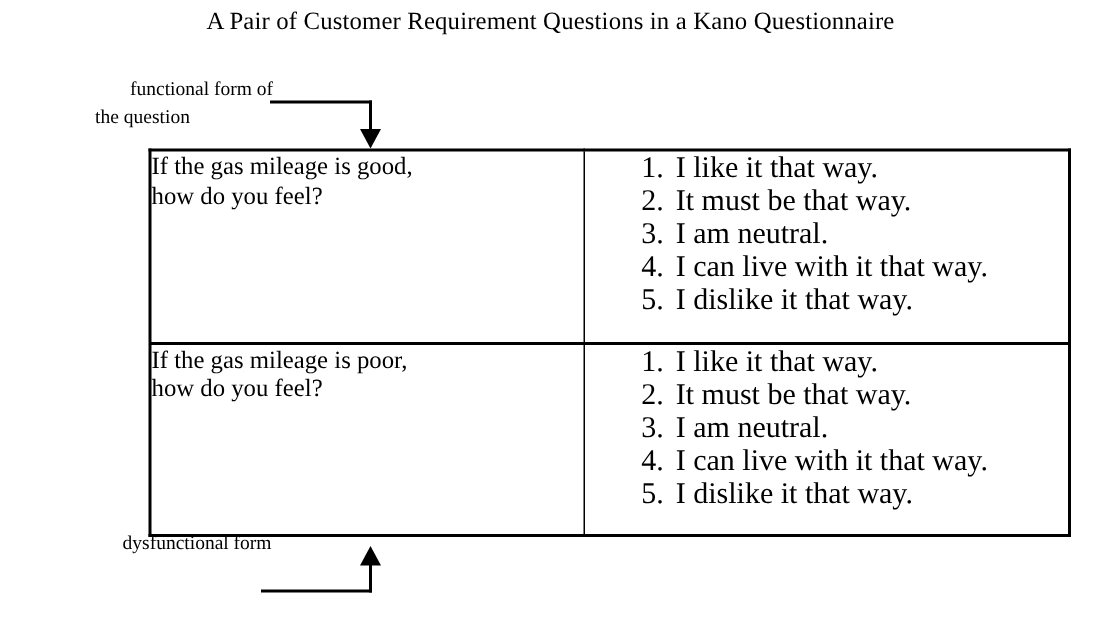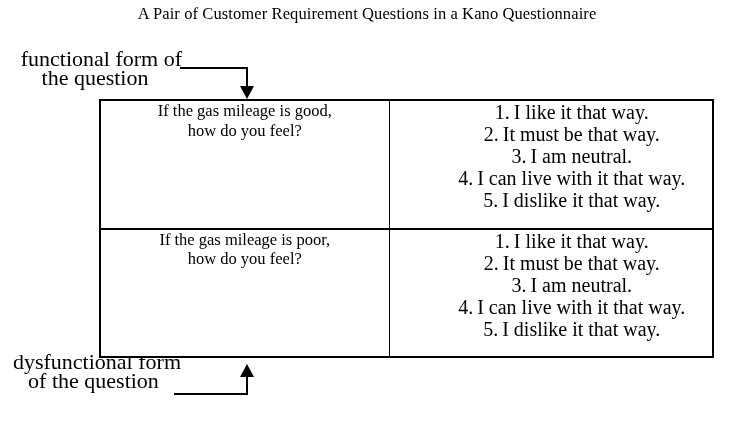--- a/index.html
+++ b/index.html
@@ -30,21 +30,21 @@
     text-align: center;
     font-size: 16.5px;
     line-height: 20px;
     letter-spacing: 0.1px;
     white-space: nowrap;
   }
 
   
   .annot-label {
     position: absolute;
-    font-size: 22px;
+    font-size: 13px;
     line-height: 19px;
     white-space: nowrap;
   }
   #functional-label {
     left: 8px;
     top: 49px;
     text-align: right;
     width: 174px;
   }
   #dysfunctional-label {
@@ -118,21 +118,20 @@
   
   #kano-table {
     position: absolute;
     left: 99px;
     top: 99px;
     width: 613px;
     height: 259px;
     border-collapse: collapse;
     border: 2px solid #000000;
     table-layout: fixed;
-    text-align: center;
   }
   #kano-table td {
     border: 1px solid #000000;
     vertical-align: top;
     padding: 0;
     background: #ffffff;
   }
   #kano-table tr.row-divider-top > td {
     border-top: 2px solid #000000;
     margin-left: 17px;
@@ -180,21 +179,20 @@
   <div class="annot-label" id="functional-label">
     <span>functional form of</span>
     <span class="annot-line2">the question</span>
   </div>
   <div class="leader" id="leader-top-h"></div>
   <div class="leader" id="leader-top-v"></div>
   <div id="leader-top-arrowhead"></div>
 
   <div class="annot-label" id="dysfunctional-label">
     <span>dysfunctional form</span>
-    <span class="annot-line2">of the question</span>
   </div>
   <div class="leader" id="leader-bottom-h"></div>
   <div class="leader" id="leader-bottom-v"></div>
   <div id="leader-bottom-arrowhead"></div>
 
   <table id="kano-table">
     <colgroup>
       <col class="col-question">
       <col class="col-answers">
     </colgroup>

